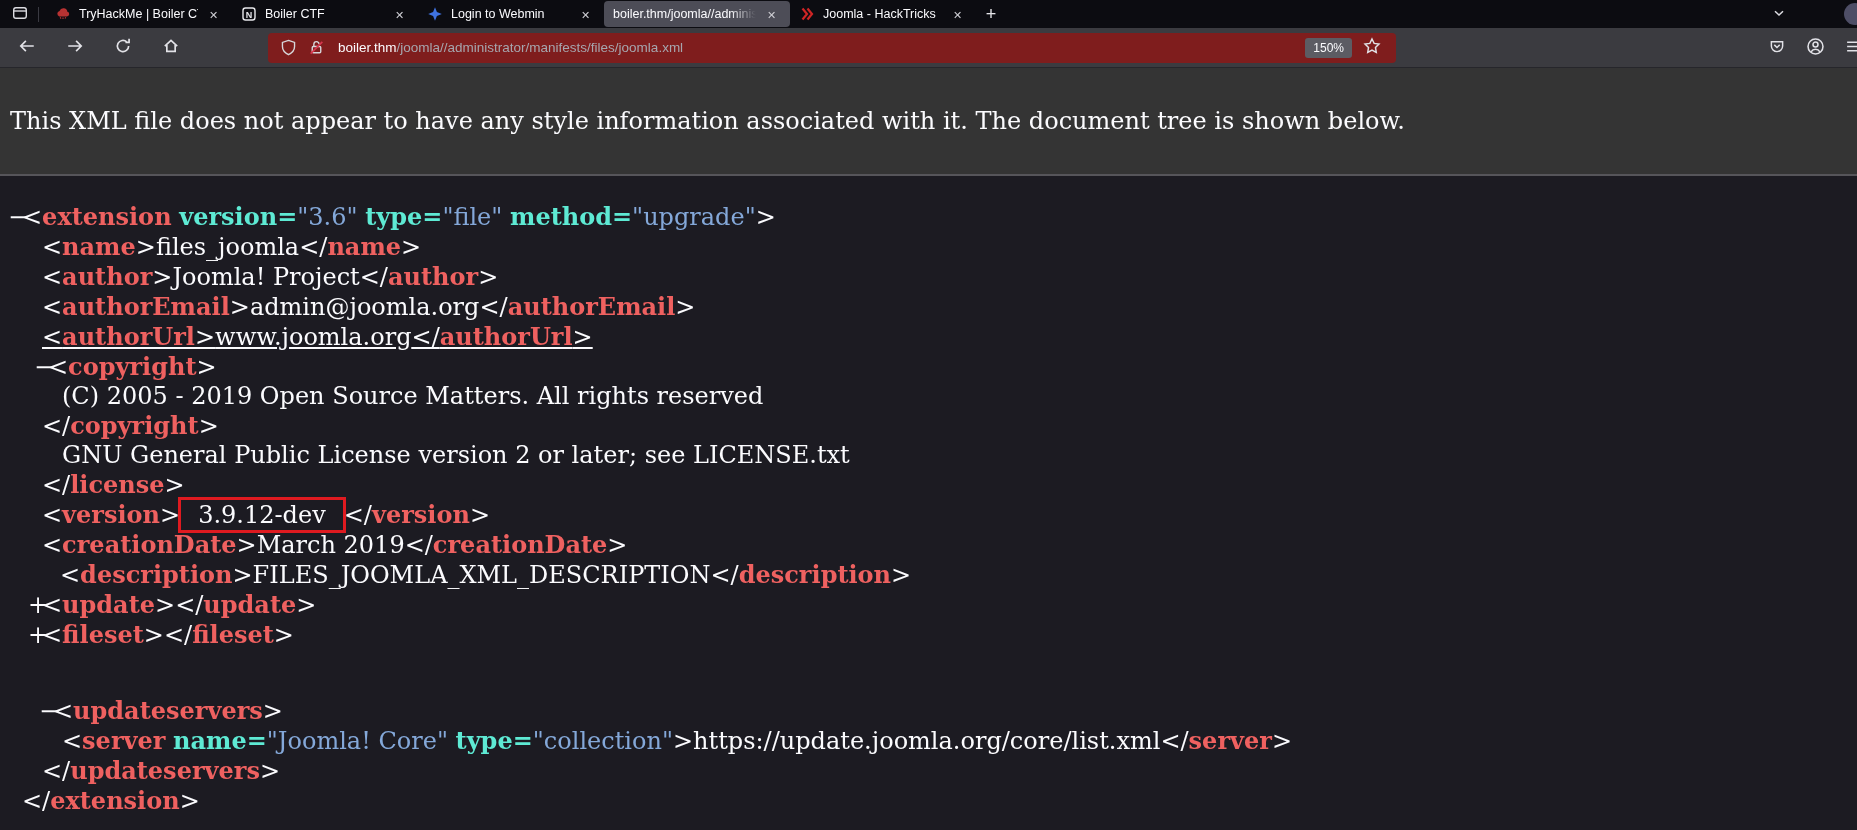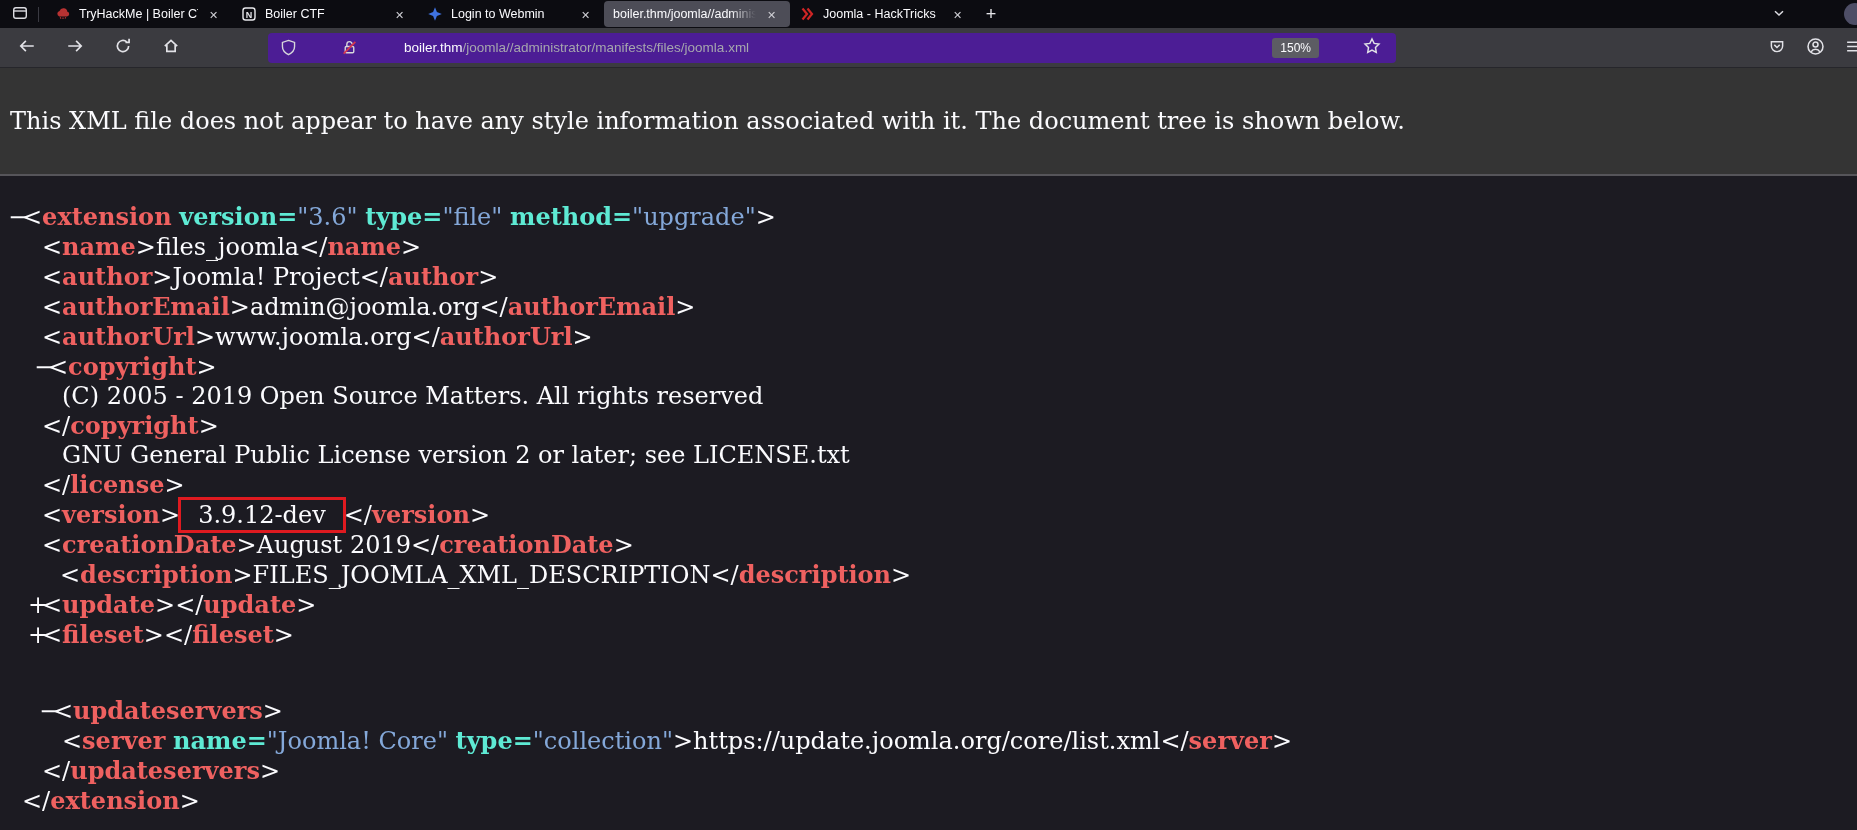--- a/index.html
+++ b/index.html
@@ -21,22 +21,22 @@
   .tab-close { flex:none; margin-left:5px; width:20px; height:20px; border-radius:4px; color:#cfcfd4;
                font-size:11px; line-height:20px; text-align:center; background:none; border:none; }
   .newtab-btn { width:26px; height:26px; color:#e6e6ea; font-size:18px; font-weight:300; margin-left:2px; border-radius:4px; }
   .tab-chevron { margin-left:auto; margin-right:52px; width:26px; height:24px; border-radius:4px; }
   .tabbar-avatar { width:22px; height:22px; border-radius:50%; background:#4e4e66; flex:none; margin-right:-9px; border:none; }
 
   
   #toolbar { height:40px; background:#3b3b40; display:flex; align-items:center; padding-left:9px;
              border-bottom:1px solid #26262b; }
   .nav-btn { width:36px; height:32px; border-radius:4px; margin-right:12px; flex:none; }
-  #urlbar { width:1128px; height:30px; margin-left:67px; background:#4c1d95; border-radius:4px;
-            display:flex; align-items:center; padding:0 8px; font-size:13.5px; color:#fbfbfe; flex:none;gap:33px; }
+  #urlbar { width:1128px; height:30px; margin-left:67px; background:#7f1d1d; border-radius:4px;
+            display:flex; align-items:center; padding:0 8px; font-size:13.5px; color:#fbfbfe; flex:none; }
   .urlbar-icon { width:24px; height:24px; flex:none; margin-right:4px; }
   .url-text { margin-left:6px; white-space:nowrap; overflow:hidden; flex:1; }
   .url-host { color:#fbfbfe; }
   .url-path { color:#a6a6ae; }
   .zoom-badge { background:#5c5c63; border-radius:3px; font-size:12px; padding:3px 8px; color:#fbfbfe;
                 margin-right:8px; border:none; flex:none; }
   .toolbar-right { margin-left:auto; display:flex; align-items:center; gap:6px; padding-right:0; }
   .tb-icon { width:32px; height:32px; border-radius:4px; flex:none; }
   .menu-cut { margin-right:-12px; }
 
@@ -208,28 +208,28 @@
 </div>
 
 <div id="xml-banner">
   <span>This XML file does not appear to have any style information associated with it. The document tree is shown below.</span>
 </div>
 <div id="xml-tree">
     <div class="xline" style="padding-left: 22px;"><span class="mk">−</span><span class="seg-brk">&lt;</span><span class="seg-tag">extension</span><span class="seg-brk"> </span><span class="seg-attr">version=</span><span class="seg-val">"3.6"</span><span class="seg-brk"> </span><span class="seg-attr">type=</span><span class="seg-val">"file"</span><span class="seg-brk"> </span><span class="seg-attr">method=</span><span class="seg-val">"upgrade"</span><span class="seg-brk">&gt;</span></div>
     <div class="xline" style="padding-left: 42px;"><span class="seg-brk">&lt;</span><span class="seg-tag">name</span><span class="seg-brk">&gt;</span><span class="seg-text">files_joomla</span><span class="seg-brk">&lt;/</span><span class="seg-tag">name</span><span class="seg-brk">&gt;</span></div>
     <div class="xline" style="padding-left: 42px;"><span class="seg-brk">&lt;</span><span class="seg-tag">author</span><span class="seg-brk">&gt;</span><span class="seg-text">Joomla! Project</span><span class="seg-brk">&lt;/</span><span class="seg-tag">author</span><span class="seg-brk">&gt;</span></div>
     <div class="xline" style="padding-left: 42px;"><span class="seg-brk">&lt;</span><span class="seg-tag">authorEmail</span><span class="seg-brk">&gt;</span><span class="seg-text">admin@joomla.org</span><span class="seg-brk">&lt;/</span><span class="seg-tag">authorEmail</span><span class="seg-brk">&gt;</span></div>
-    <div class="xline" style="padding-left: 42px;"><span class="seg-brk">&lt;</span><span class="seg-tag">authorUrl</span><span class="seg-brk">&gt;</span><span class="seg-text">www.joomla.org</span><span class="seg-brk">&lt;/</span><span class="seg-tag">authorUrl</span><span class="seg-brk">&gt;</span></div>
+    <div class="xline" style="padding-left: 42px; text-decoration: underline;"><span class="seg-brk">&lt;</span><span class="seg-tag">authorUrl</span><span class="seg-brk">&gt;</span><span class="seg-text">www.joomla.org</span><span class="seg-brk">&lt;/</span><span class="seg-tag">authorUrl</span><span class="seg-brk">&gt;</span></div>
     <div class="xline" style="padding-left: 48px;"><span class="mk">−</span><span class="seg-brk">&lt;</span><span class="seg-tag">copyright</span><span class="seg-brk">&gt;</span></div>
     <div class="xline" style="padding-left: 62px;"><span class="seg-text">(C) 2005 - 2019 Open Source Matters. All rights reserved</span></div>
     <div class="xline" style="padding-left: 42px;"><span class="seg-brk">&lt;/</span><span class="seg-tag">copyright</span><span class="seg-brk">&gt;</span></div>
     <div class="xline" style="padding-left: 62px;"><span class="seg-text">GNU General Public License version 2 or later; see LICENSE.txt</span></div>
     <div class="xline" style="padding-left: 42px;"><span class="seg-brk">&lt;/</span><span class="seg-tag">license</span><span class="seg-brk">&gt;</span></div>
     <div class="xline" style="padding-left: 42px;"><span class="seg-brk">&lt;</span><span class="seg-tag">version</span><span class="seg-brk">&gt;</span><span class="version-box"><span class="seg-text">3.9.12-dev</span></span><span class="seg-brk">&lt;/</span><span class="seg-tag">version</span><span class="seg-brk">&gt;</span></div>
-    <div class="xline" style="padding-left: 42px;"><span class="seg-brk">&lt;</span><span class="seg-tag">creationDate</span><span class="seg-brk">&gt;</span><span class="seg-text">August 2019</span><span class="seg-brk">&lt;/</span><span class="seg-tag">creationDate</span><span class="seg-brk">&gt;</span></div>
+    <div class="xline" style="padding-left: 42px;"><span class="seg-brk">&lt;</span><span class="seg-tag">creationDate</span><span class="seg-brk">&gt;</span><span class="seg-text">March 2019</span><span class="seg-brk">&lt;/</span><span class="seg-tag">creationDate</span><span class="seg-brk">&gt;</span></div>
     <div class="xline" style="padding-left: 60px;"><span class="seg-brk">&lt;</span><span class="seg-tag">description</span><span class="seg-brk">&gt;</span><span class="seg-text">FILES_JOOMLA_XML_DESCRIPTION</span><span class="seg-brk">&lt;/</span><span class="seg-tag">description</span><span class="seg-brk">&gt;</span></div>
     <div class="xline" style="padding-left: 42px;"><span class="mk">+</span><span class="seg-brk">&lt;</span><span class="seg-tag">update</span><span class="seg-brk">&gt;</span><span class="seg-brk">&lt;/</span><span class="seg-tag">update</span><span class="seg-brk">&gt;</span></div>
     <div class="xline" style="padding-left: 42px;"><span class="mk">+</span><span class="seg-brk">&lt;</span><span class="seg-tag">fileset</span><span class="seg-brk">&gt;</span><span class="seg-brk">&lt;/</span><span class="seg-tag">fileset</span><span class="seg-brk">&gt;</span></div>
     <div class="xline" style="padding-left: 53px; margin-top: 46px;"><span class="mk">−</span><span class="seg-brk">&lt;</span><span class="seg-tag">updateservers</span><span class="seg-brk">&gt;</span></div>
     <div class="xline" style="padding-left: 62px;"><span class="seg-brk">&lt;</span><span class="seg-tag">server</span><span class="seg-brk"> </span><span class="seg-attr">name=</span><span class="seg-val">"Joomla! Core"</span><span class="seg-brk"> </span><span class="seg-attr">type=</span><span class="seg-val">"collection"</span><span class="seg-brk">&gt;</span><span class="seg-text">https://update.joomla.org/core/list.xml</span><span class="seg-brk">&lt;/</span><span class="seg-tag">server</span><span class="seg-brk">&gt;</span></div>
     <div class="xline" style="padding-left: 42px;"><span class="seg-brk">&lt;/</span><span class="seg-tag">updateservers</span><span class="seg-brk">&gt;</span></div>
     <div class="xline" style="padding-left: 22px;"><span class="seg-brk">&lt;/</span><span class="seg-tag">extension</span><span class="seg-brk">&gt;</span></div>
   </div>
 
 </body></html>

